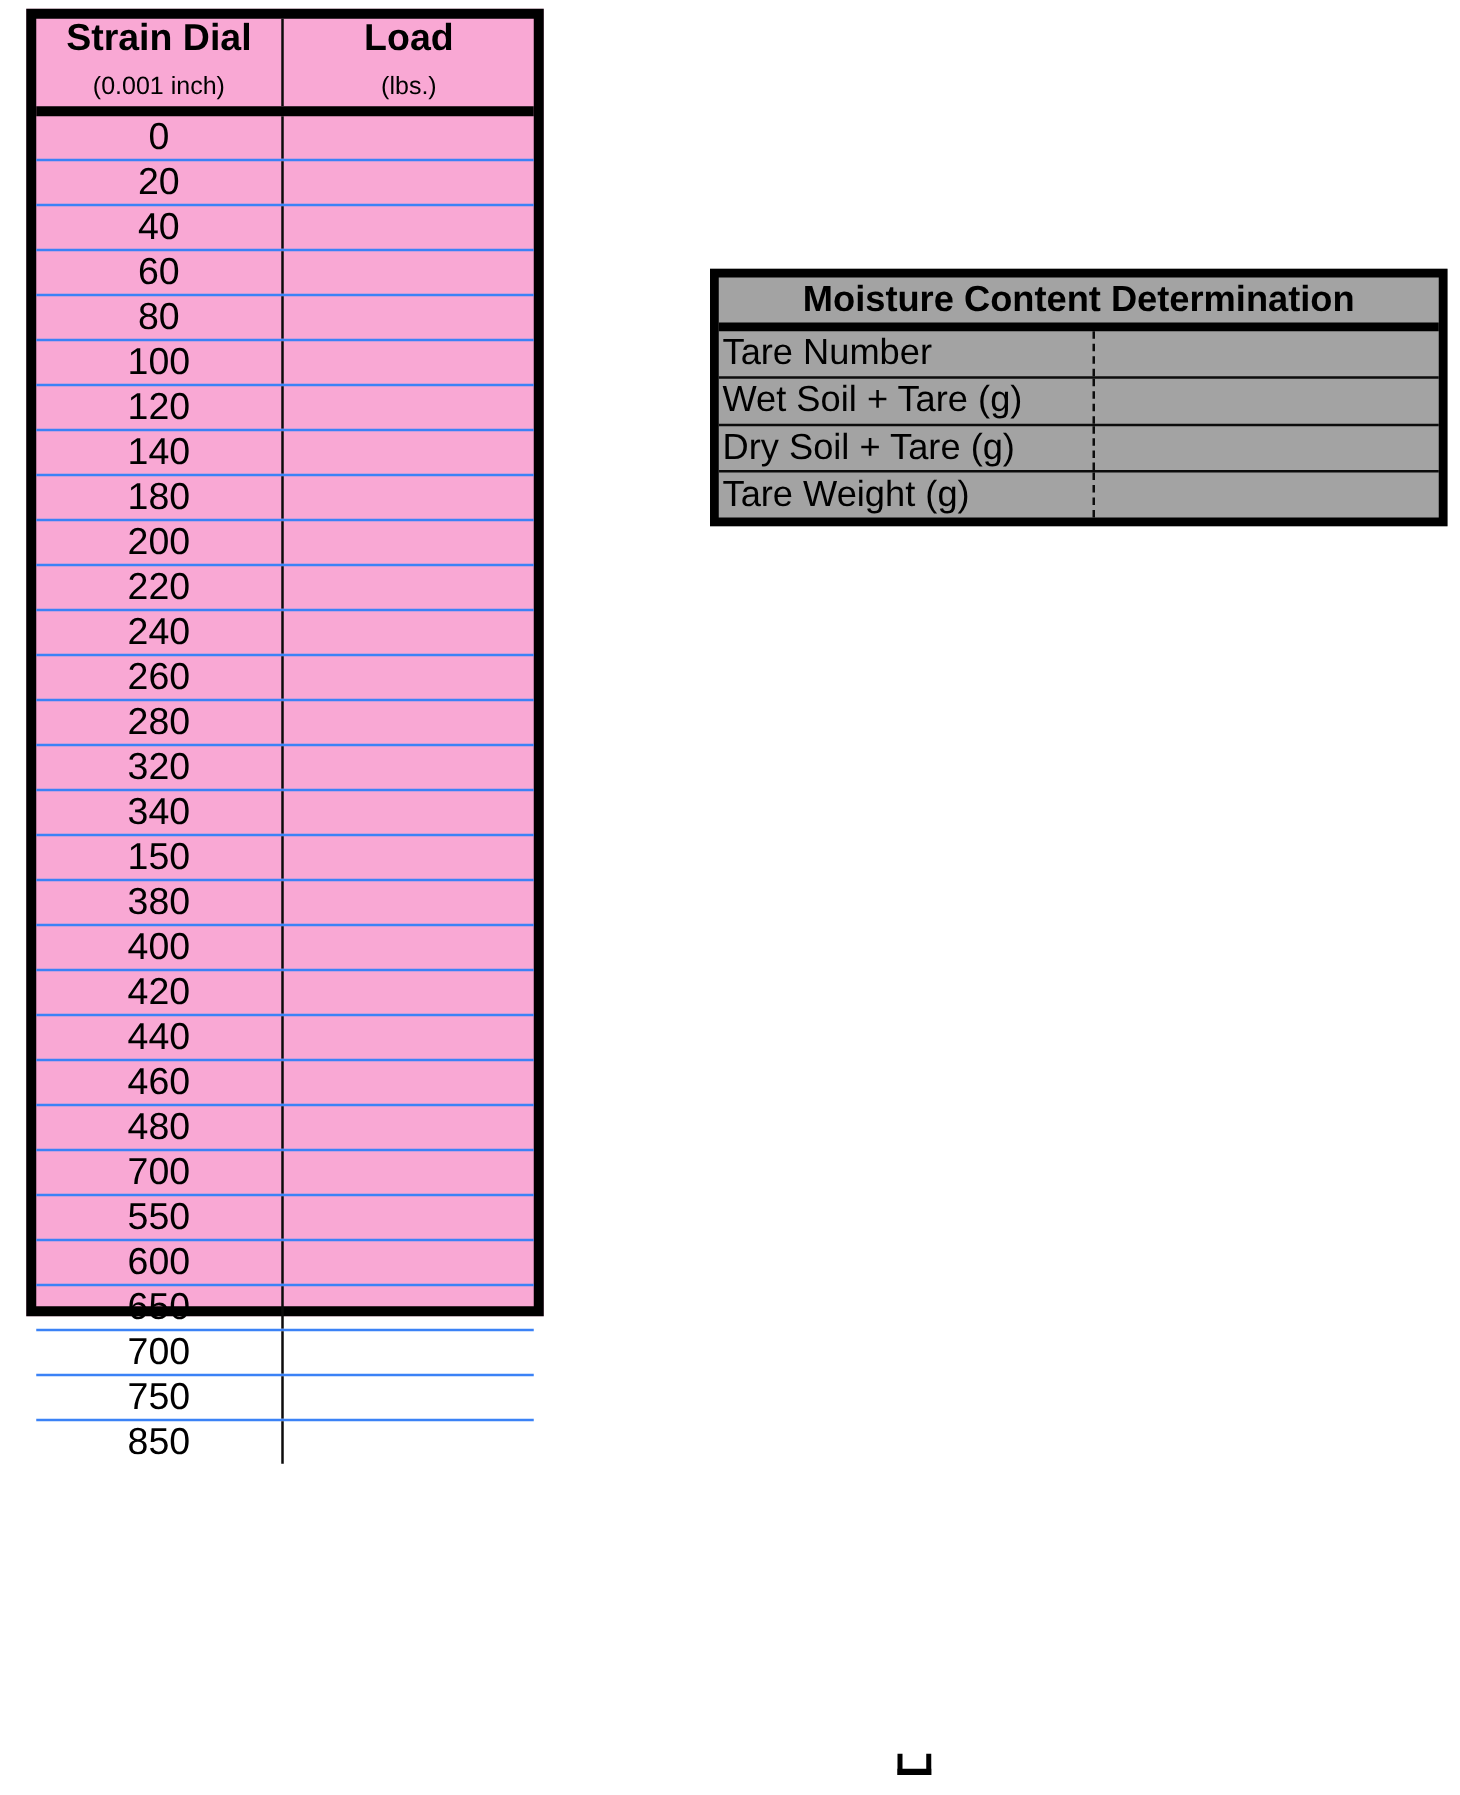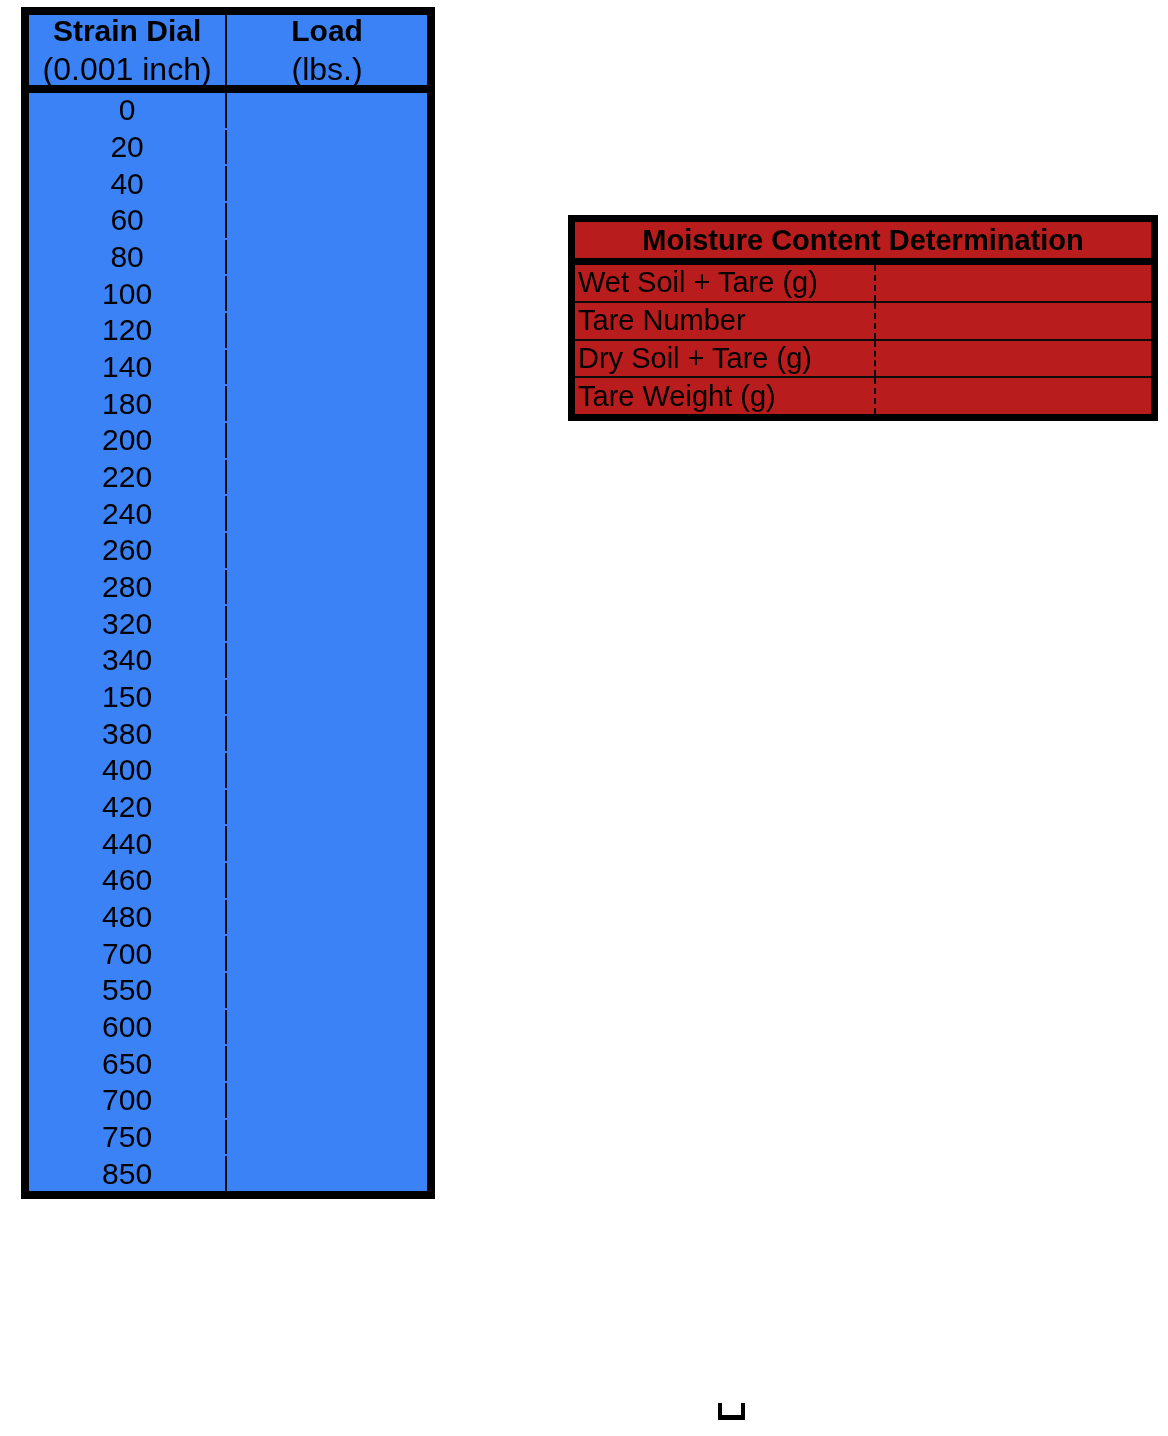--- a/index.html
+++ b/index.html
@@ -13,43 +13,43 @@
     font-family: "Liberation Sans", sans-serif;
     overflow: hidden;
   }
 
   
   .strain-table {
     position: absolute;
     left: 21px;
     top: 7px;
     width: 414px;
-    height: 1192px;
+    height: 1046px;
     border: 8px solid #000;
     display: flex;
     flex-direction: column;
-    background: #3b82f6;
+    background: #f9a8d4;
   }
   .st-header {
     display: flex;
     height: 78px;
     border-bottom: 8px solid #000;
     flex: none;
   }
   .st-hcell {
     display: flex;
     flex-direction: column;
     align-items: center;
     justify-content: center;
     line-height: 38px;
   }
   .st-hcell.c1 { width: 49.8%; border-right: 2px solid #0c0c0c; }
   .st-hcell.c2 { flex: 1; }
   .st-h1 { font-weight: bold; font-size: 30px; }
-  .st-h2 { font-size: 32px; }
+  .st-h2 { font-size: 20px; }
   .st-body { flex: 1; display: flex; flex-direction: column; }
   .st-row { flex: 1; display: flex; border-top: 2px solid #3b82f6; }
   .st-row:first-child { border-top: none; }
   .st-cell { display: flex; align-items: center; }
   .st-cell.c1 {
     width: 49.8%;
     border-right: 2px solid #0c0c0c;
     justify-content: center;
     font-size: 30px;
   }
@@ -58,21 +58,21 @@
   
   .moisture-table {
     position: absolute;
     left: 568px;
     top: 215px;
     width: 590px;
     height: 206px;
     border: 7px solid #000;
     display: flex;
     flex-direction: column;
-    background: #b91c1c;
+    background: #a3a3a3;
   }
   .mt-title {
     flex: none;
     height: 43px;
     border-bottom: 7px solid #000;
     display: flex;
     align-items: center;
     justify-content: center;
     font-weight: bold;
     font-size: 29px;
@@ -242,25 +242,25 @@
         <div class="st-cell c2"></div>
       </div>
       </div>
   </section>
 
   <section class="moisture-table">
     <div class="mt-title">Moisture Content Determination</div>
     <div class="mt-body">
 
     <div class="mt-row">
+        <div class="mt-label">Tare Number</div>
+        <div class="mt-value"></div>
+      </div>
+        <div class="mt-row">
         <div class="mt-label">Wet Soil + Tare (g)</div>
-        <div class="mt-value"></div>
-      </div>
-        <div class="mt-row">
-        <div class="mt-label">Tare Number</div>
         <div class="mt-value"></div>
       </div>
         <div class="mt-row">
         <div class="mt-label">Dry Soil + Tare (g)</div>
         <div class="mt-value"></div>
       </div>
         <div class="mt-row">
         <div class="mt-label">Tare Weight (g)</div>
         <div class="mt-value"></div>
       </div>

